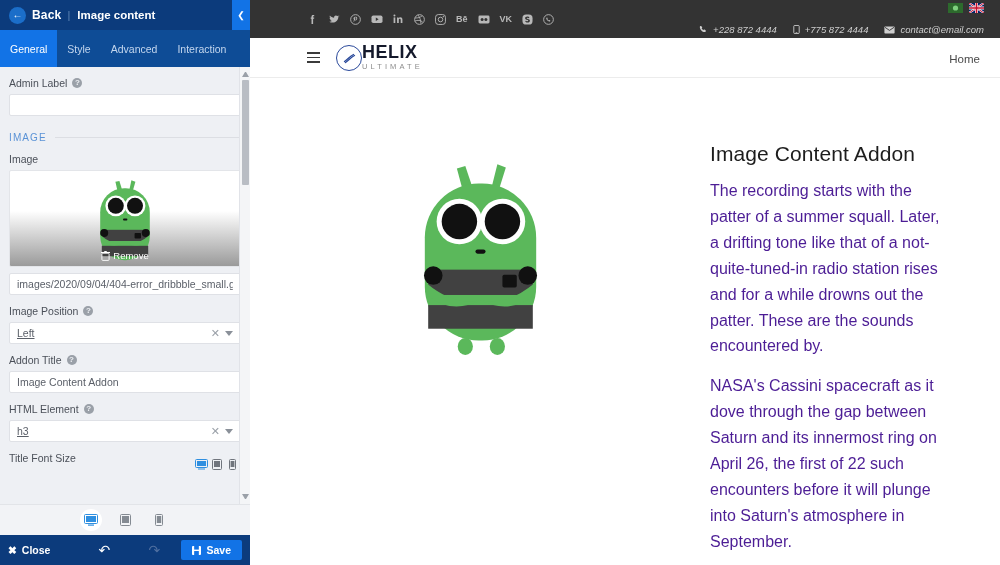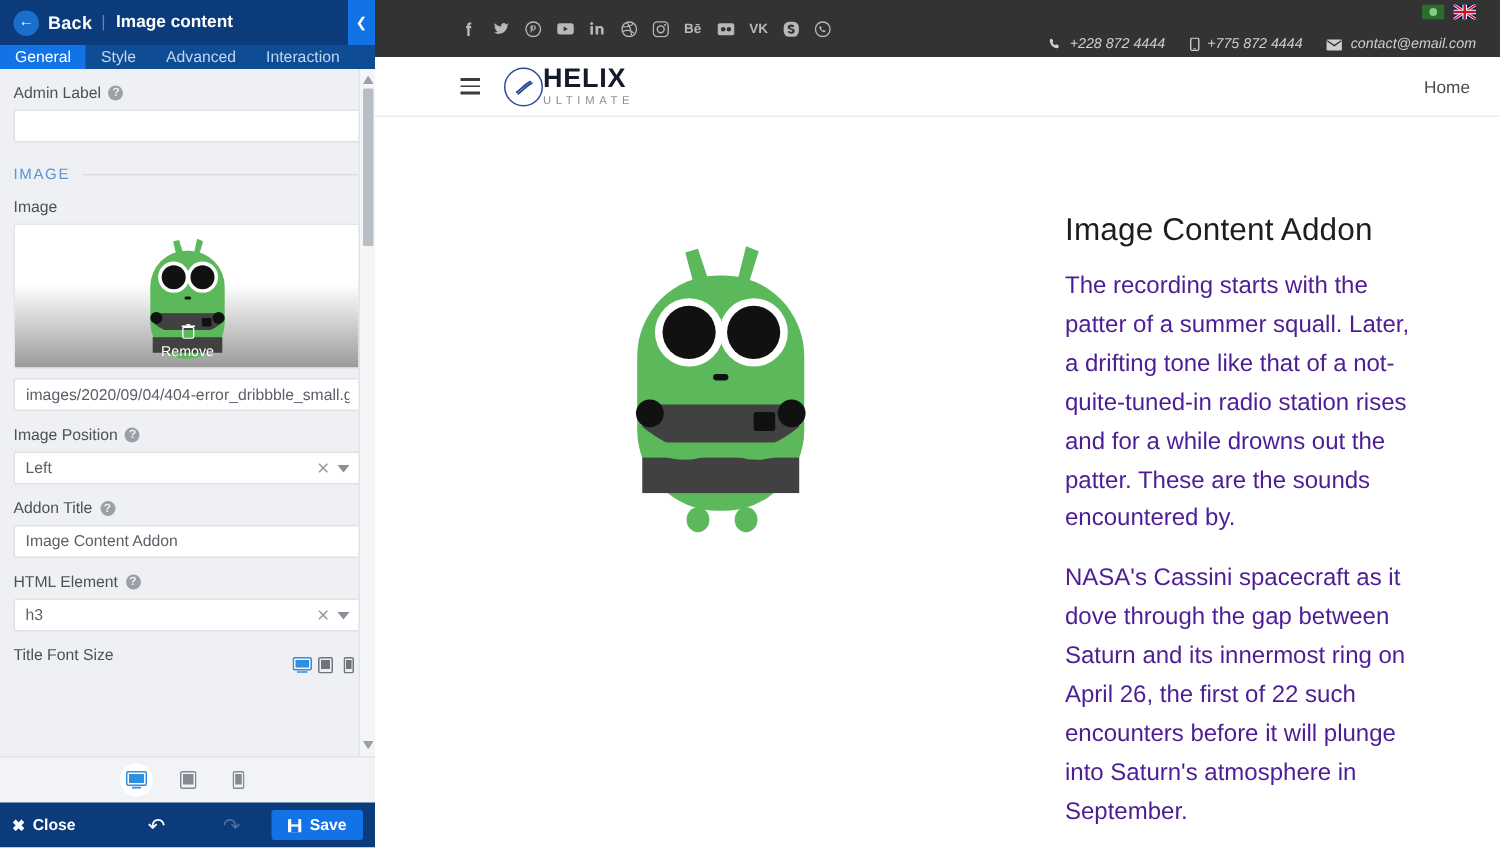--- a/index.html
+++ b/index.html
@@ -36,21 +36,21 @@
   .hdr-title { color: #fff; font-size: 11.5px; font-weight: bold; }
   .collapse-btn {
     position: absolute; right: 0; top: 0;
     width: 18px; height: 30px; background: #1273e6;
     color: #fff; font-size: 9px;
     display: flex; align-items: center; justify-content: center;
     cursor: pointer;
   }
 
   .tabs {
-    height: 16px; background: #0e4c96;
+    height: 37px; background: #0e4c96;
     display: flex; align-items: stretch; position: relative;
   }
   .tab {
     padding: 0 10px; display: flex; align-items: center;
     color: #c3d6ee; font-size: 10.5px; cursor: pointer;
   }
   .tab.active { background: #1273e6; color: #fff; position: relative; }
   .tab.active:after {
     content: ""; position: absolute; left: 50%; bottom: -5px;
     transform: translateX(-50%);
@@ -102,30 +102,30 @@
     position: relative; width: 100%; height: 97px; overflow: hidden;
     background: linear-gradient(to bottom, #ffffff 0%, #ffffff 42%, #9a9a9a 100%);
     border: 1px solid #e3e5e9; border-radius: 2px;
   }
   .img-preview .mascot-mini {
     position: absolute; left: 50%; top: 6px; transform: translateX(-50%);
   }
   .remove-bar {
     position: absolute; left: 0; right: 0; bottom: 5px;
     display: flex; align-items: center; justify-content: center; gap: 3px;
-    color: #fff; font-size: 9.5px; cursor: pointer; flex-direction: column;
+    color: #fff; font-size: 9.5px; cursor: pointer;
   }
   .path-input { margin-top: 6px; }
 
   .select-box {
     width: 100%; height: 22px; background: #fff; border: 1px solid #dfe1e6;
     border-radius: 2px; display: flex; align-items: center;
     padding: 0 5px 0 7px; font-size: 10.5px; color: #5a5f68; cursor: pointer;
   }
-  .select-box .val { flex: 1; }
+  .select-box .val { flex: 1; text-decoration: underline; }
   .select-box .clr { color: #9aa0a8; font-size: 11px; padding: 0 5px; }
   .select-box .caret {
     width: 0; height: 0; border-left: 4px solid transparent;
     border-right: 4px solid transparent; border-top: 5px solid #8a9099;
     margin-right: 2px;
   }
   .row-between { display: flex; align-items: center; justify-content: space-between; }
   .dev-icons { display: flex; gap: 5px; align-items: center; }
 
   .dev-ico { width: 12px; height: 11px; position: relative; }

